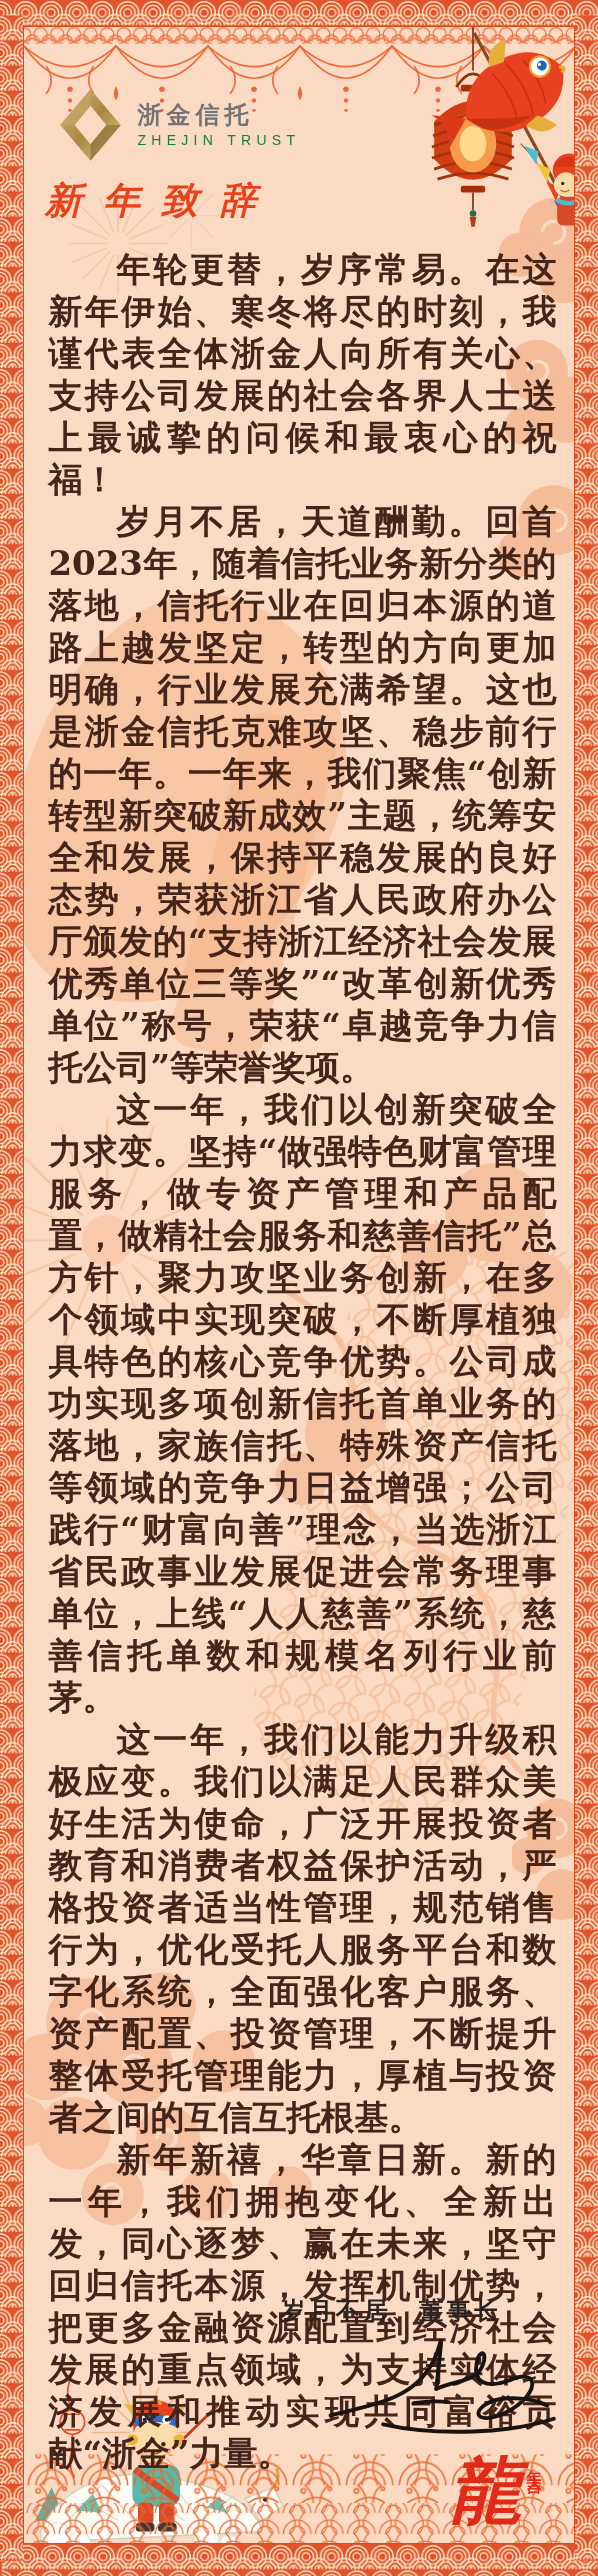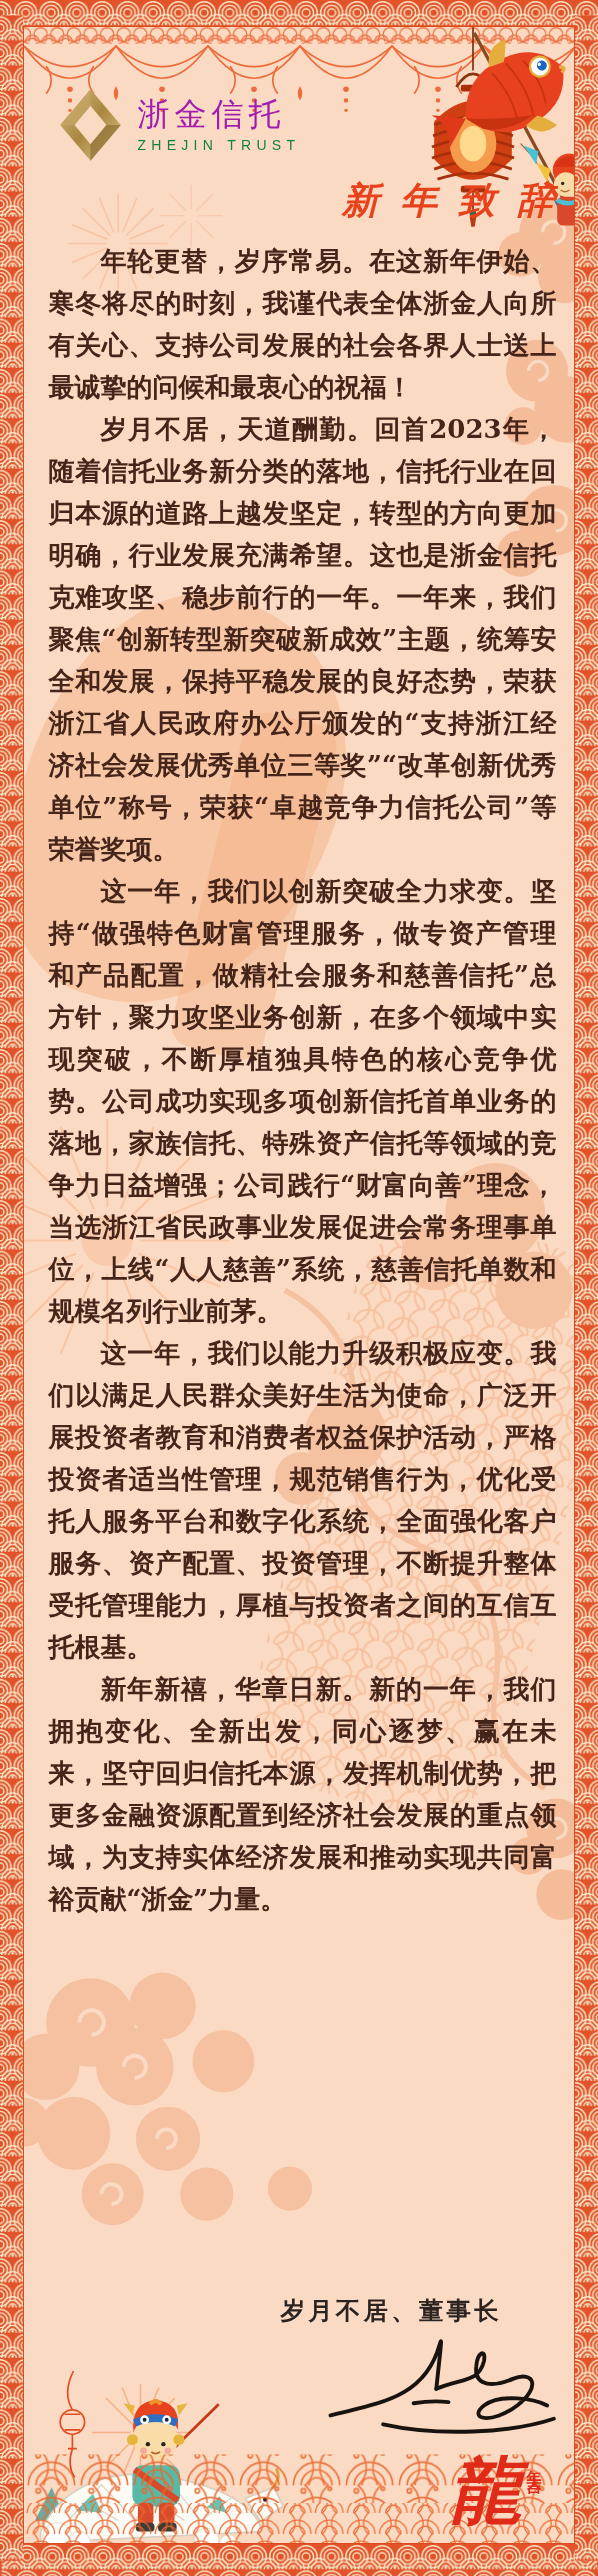--- a/index.html
+++ b/index.html
@@ -5,29 +5,29 @@
   html,body{margin:0;padding:0;background:#888;}
   #poster{position:relative;width:599px;height:2576px;margin:0 auto;overflow:hidden;
           background:#E2532A;font-family:"DejaVu Serif","Liberation Serif",serif;}
   .border-strip{position:absolute;z-index:1;}
   #panel{position:absolute;left:23px;top:25.5px;width:552px;height:2518px;z-index:2;
          background:#FBDAC3;border:1.7px solid #D84E24;box-sizing:border-box;overflow:hidden;}
   .decor{position:absolute;pointer-events:none;}
   
   #logo{position:absolute;left:34px;top:60px;display:flex;align-items:center;z-index:6;}
   #logo .ltext{margin-left:14.4px;}
-  #logo .cn{font-size:32px;letter-spacing:5px;color:#a21caf;font-weight:normal;line-height:1.15;}
+  #logo .cn{font-size:24px;letter-spacing:5px;color:#737373;font-weight:bold;line-height:1.15;}
   #logo .en{font-size:14px;letter-spacing:5.3px;color:#15803d;margin-top:3.3px;font-family:"Liberation Sans",sans-serif;}
   
-  #title{position:absolute;left:0;width:100%;top:149px;text-align:right;z-index:6;
+  #title{position:absolute;left:0;width:100%;top:149px;text-align:left;z-index:6;
          font-size:37px;font-weight:bold;color:#E8421A;letter-spacing:21px;text-indent:21px;
          font-style:italic;}
   
-  #letter{position:absolute;left:24.4px;top:213px;width:508px;z-index:6;
-          font-size:26px;line-height:42px;color:#45241A;font-weight:600;}
+  #letter{position:absolute;left:24.4px;top:221px;width:508px;z-index:6;
+          font-size:34px;line-height:42px;color:#45241A;font-weight:600;}
   #letter p{margin:0;text-indent:2em;text-align:justify;}
   
   #sig-role{position:absolute;right:72px;top:2268px;z-index:6;font-size:24.4px;
             letter-spacing:3.3px;color:#2B2320;font-weight:bold;}
   #signature{position:absolute;left:276px;top:2294px;z-index:6;}
   
   #stamp{position:absolute;right:31px;top:2427px;z-index:7;display:flex;align-items:flex-start;}
   #stamp .glyph{font-size:73px;line-height:1;color:#DF2B18;font-weight:bold;font-style:italic;}
   #stamp .caption{writing-mode:vertical-rl;font-size:15px;letter-spacing:4.4px;color:#DF2B18;
                   margin-left:2.2px;margin-top:4.4px;font-weight:bold;}

